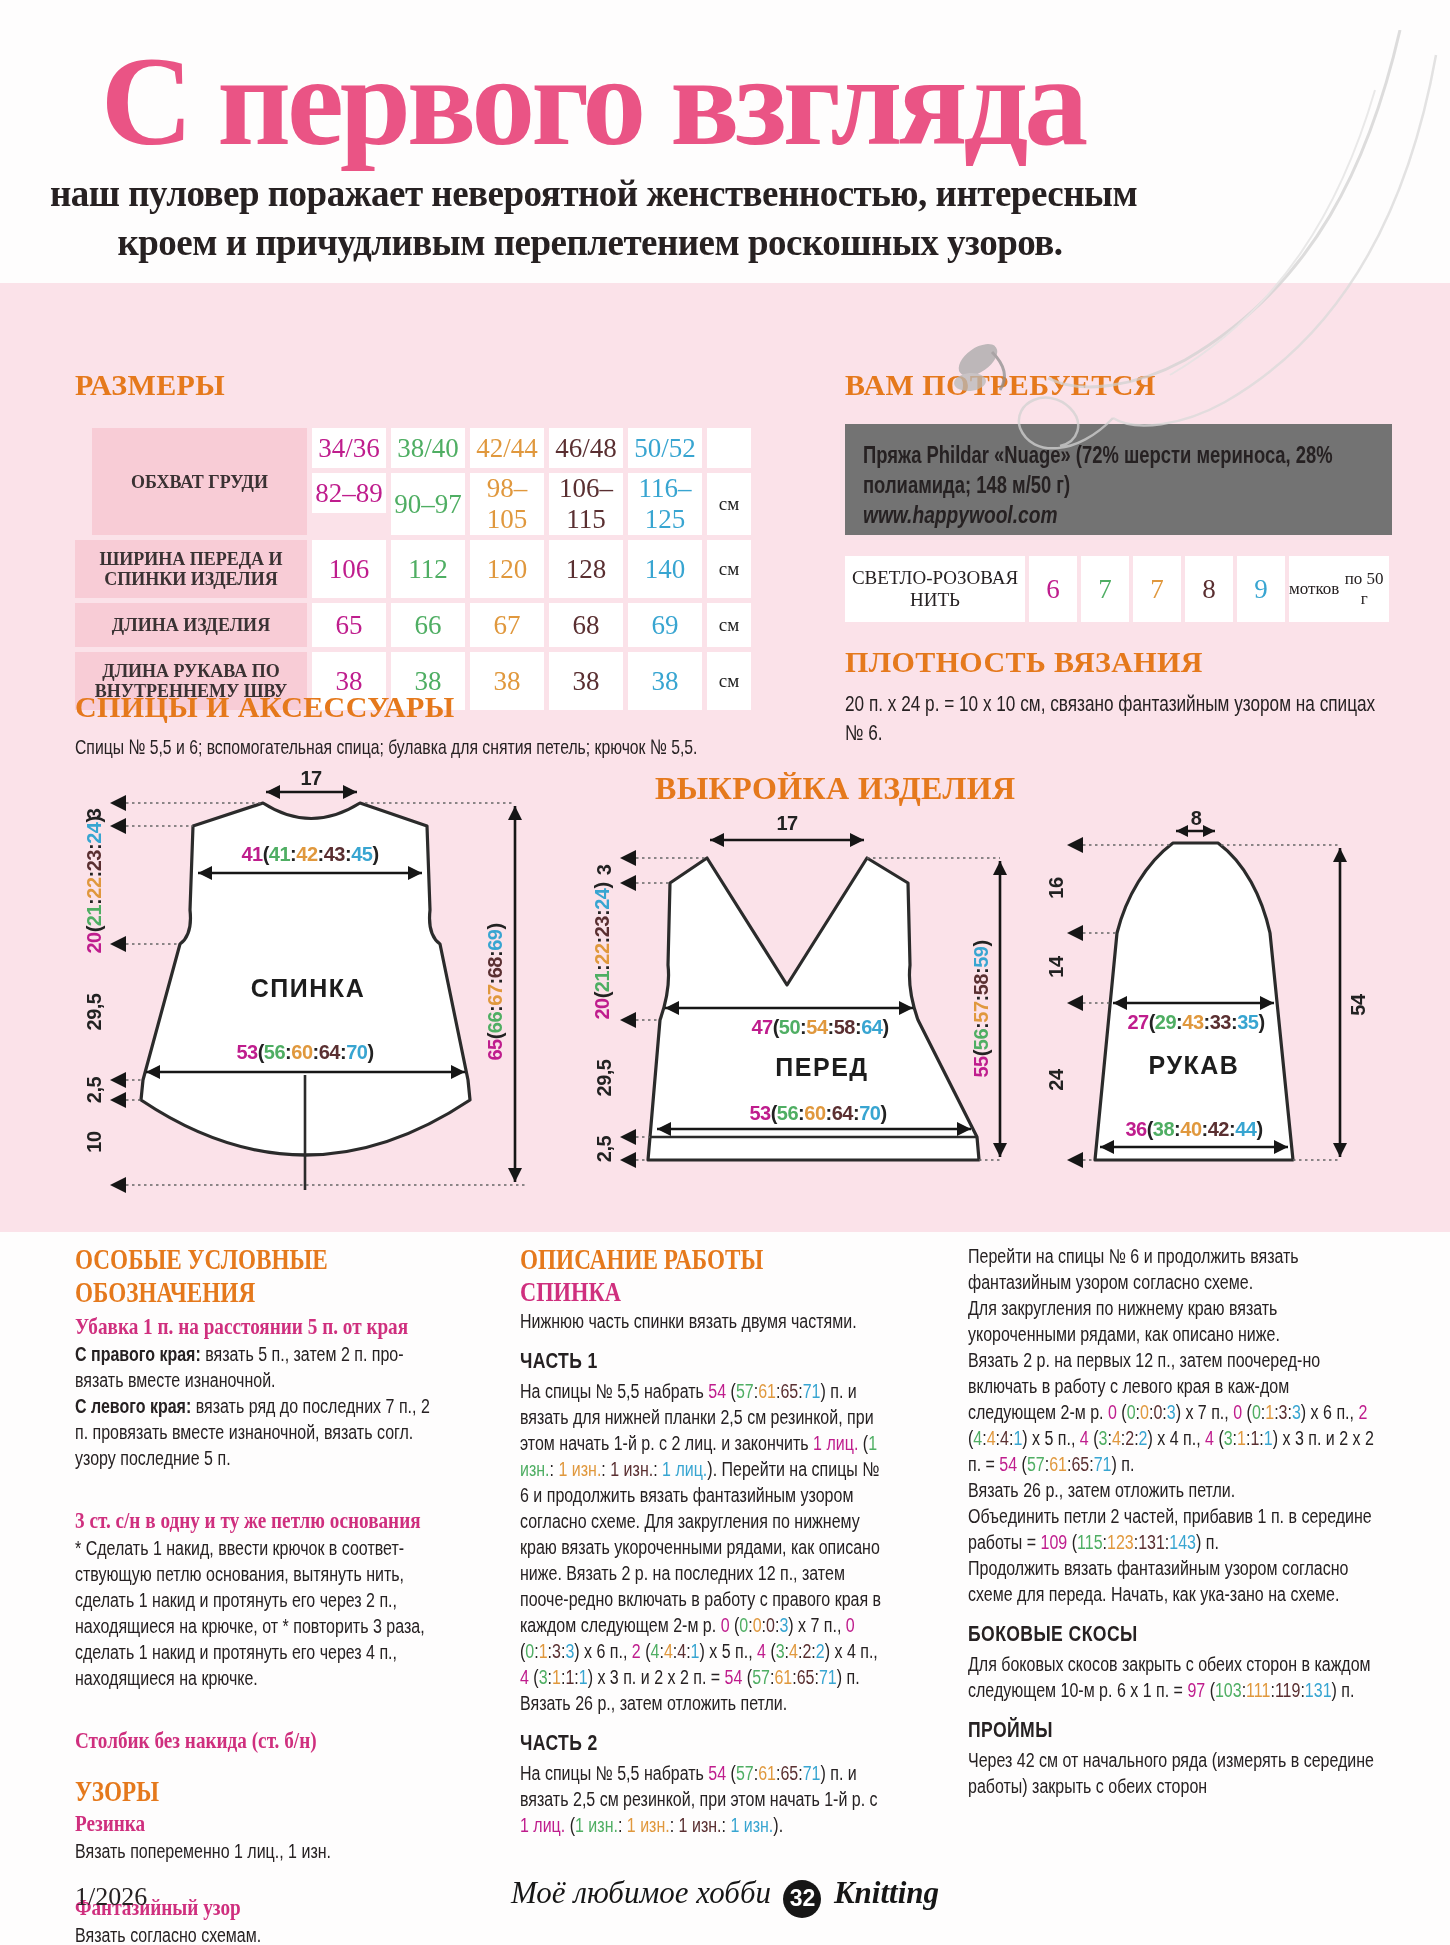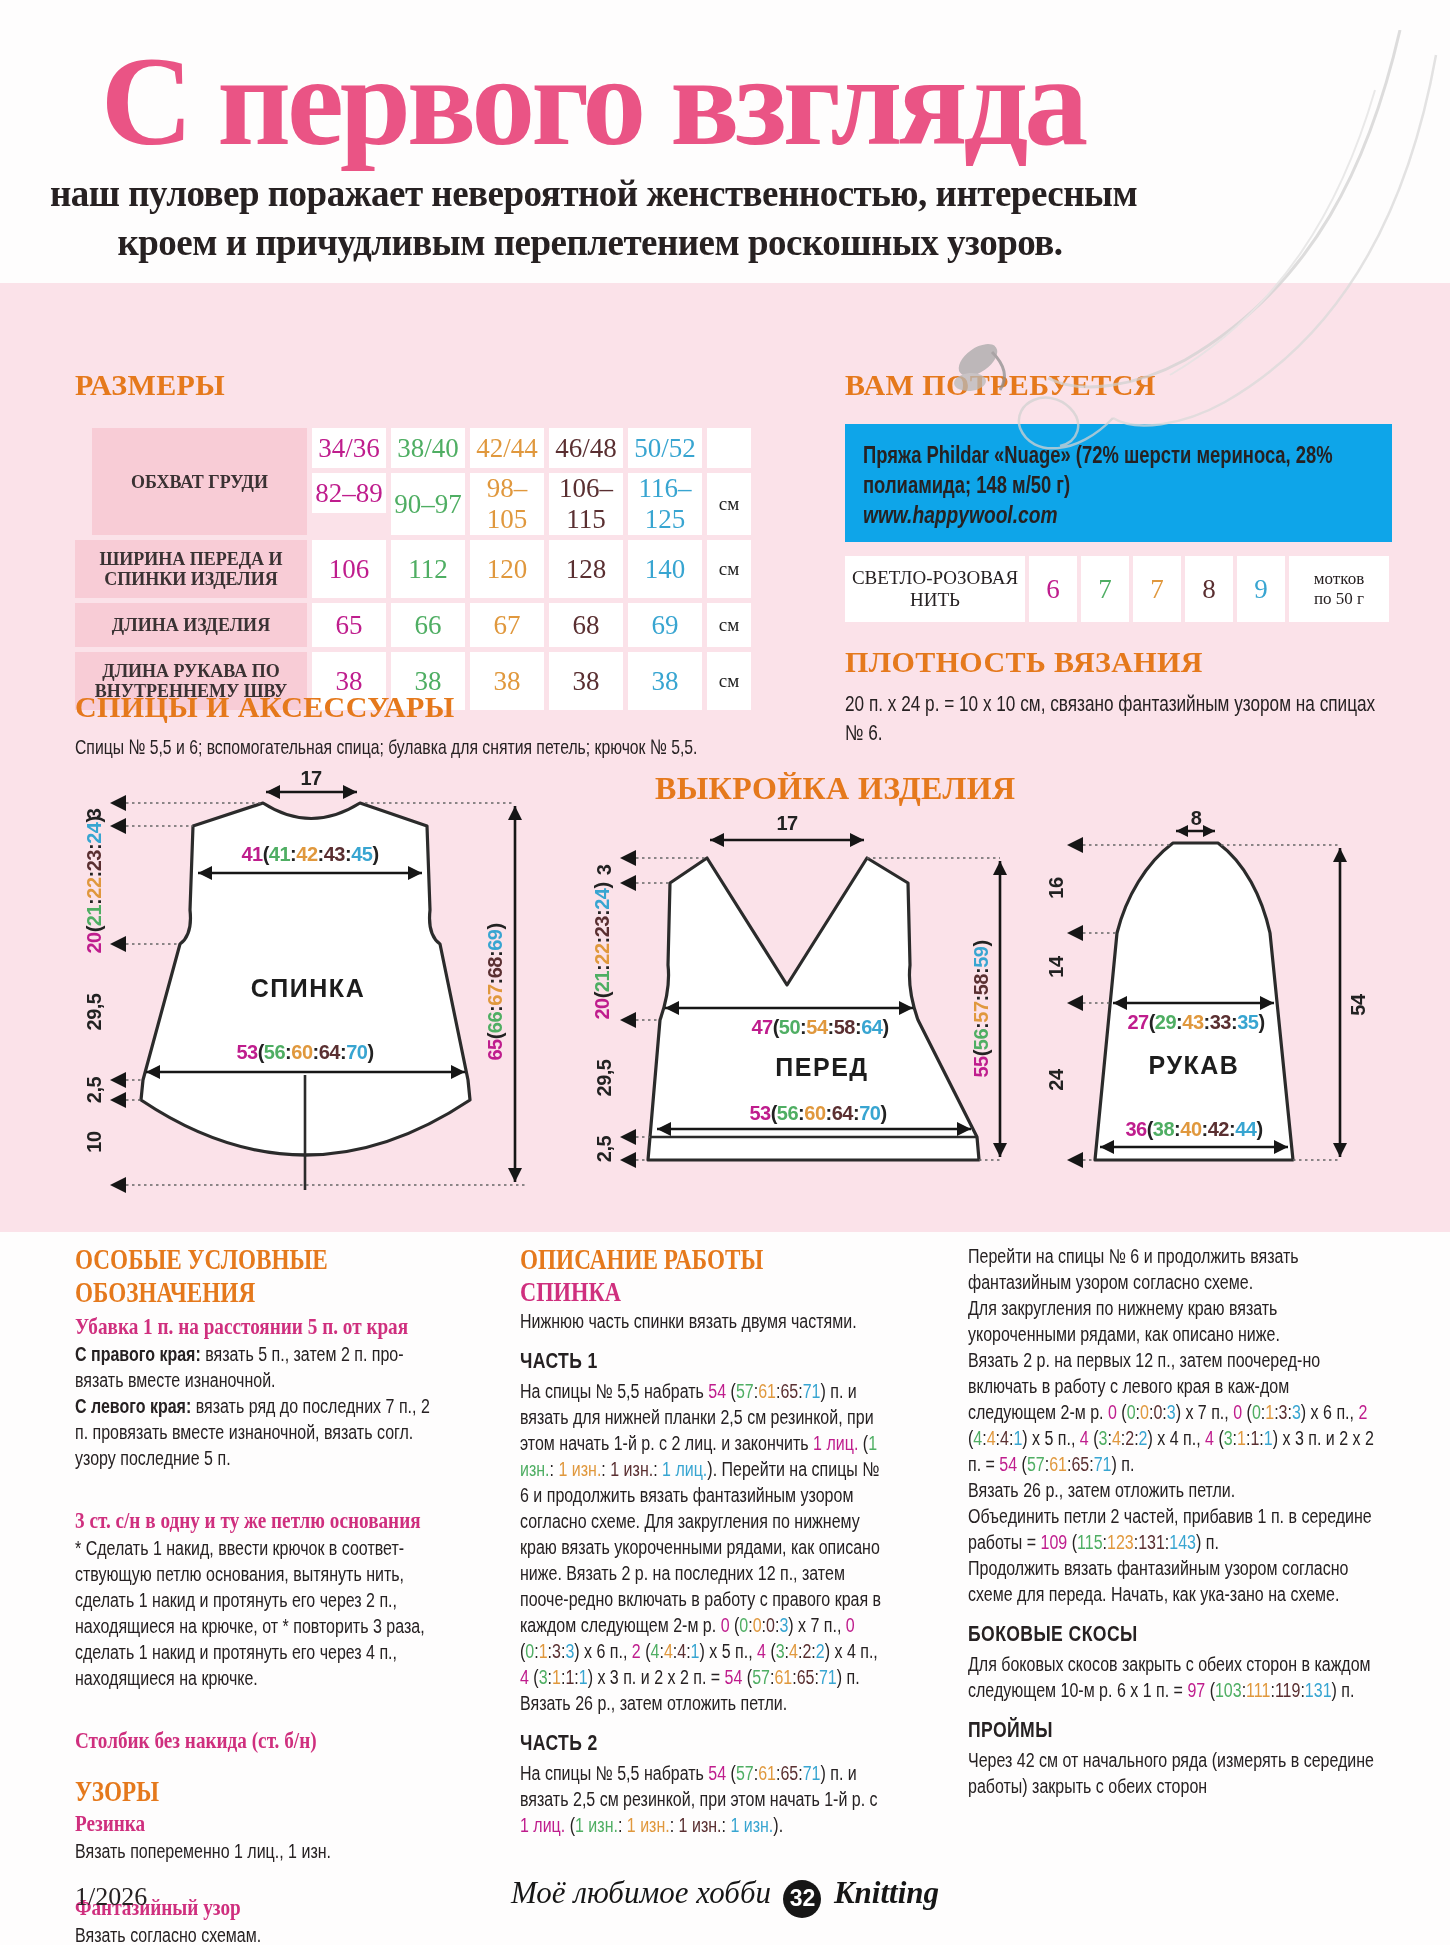--- a/index.html
+++ b/index.html
@@ -16,21 +16,21 @@
   
   .s1{color:#bf1d8d;}.s2{color:#4fae63;}.s3{color:#e0983d;}.s4{color:#5a2f31;}.s5{color:#38a5d1;}
   .b{font-weight:700;}
   
   .grid{display:grid;gap:5px;}
   .cell{background:#fff;display:flex;align-items:center;justify-content:center;text-align:center;}
   .cell.lab{background:#f8ccd6;font-family:"Liberation Serif",serif;font-weight:700;font-size:18px;
             line-height:20px;color:#3a3233;padding:2px 6px;}
   .cell.num{font-family:"Liberation Serif",serif;font-size:27px;}
   .cell.unit{font-family:"Liberation Serif",serif;font-size:19px;color:#222;}
-  .yarnbox{position:absolute;background:#0ea5e9;padding:16px 18px 12px 18px;}
+  .yarnbox{position:absolute;background:#737373;padding:16px 18px 5px 18px;}
   .condense{transform:scaleX(0.8);transform-origin:0 0;}
   .condense75{transform:scaleX(0.75);transform-origin:0 0;}
   .body-txt{font-size:20px;line-height:26px;letter-spacing:0;}
   
   .col{position:absolute;font-size:20px;line-height:26px;}
   .col p{margin:0 0 0 0;}.gap20{height:20px;}.gap26{height:26px;}
   .part-head{font-weight:700;font-size:22px;letter-spacing:.5px;margin:14px 0 4px 0;}
   .sub-pink{font-family:"Liberation Serif",serif;font-weight:700;font-size:24px;color:#cf2f7e;margin:10px 0 2px 0;}
   .colhead{font-family:"Liberation Serif",serif;font-weight:700;font-size:29px;line-height:33px;color:#e5791c;}
   .colhead-pink{font-family:"Liberation Serif",serif;font-weight:700;font-size:28px;line-height:32px;color:#cf2f7e;}
@@ -134,21 +134,21 @@
   <div class="abs grid" style="left:845px;top:556px;grid-template-columns:180px repeat(5,48px) 100px;gap:4px;">
     <div class="cell" style="height:66px;flex-direction:column;">
       <div class="unit" style="font-family:'Liberation Serif',serif;font-size:19px;">СВЕТЛО-РОЗОВАЯ</div>
       <div class="unit" style="font-family:'Liberation Serif',serif;font-size:19px;">НИТЬ</div>
     </div>
     <div class="cell num s1">6</div>
     <div class="cell num s2">7</div>
     <div class="cell num s3">7</div>
     <div class="cell num s4">8</div>
     <div class="cell num s5">9</div>
-    <div class="cell" style="flex-direction:column;">
+    <div class="cell" style="flex-direction:row;">
       <div style="font-family:'Liberation Serif',serif;font-size:17px;">мотков</div>
       <div style="font-family:'Liberation Serif',serif;font-size:17px;">по 50 г</div>
     </div>
   </div>
 
   <div class="abs h-orange" style="left:845px;top:645px;font-size:30px;">ПЛОТНОСТЬ ВЯЗАНИЯ</div>
   <div class="abs condense body-txt" style="left:845px;top:690px;width:670px;font-size:21.5px;line-height:29px;">20 п. х 24 р. = 10 х 10 см, связано фантазийным узором на спицах № 6.</div>
 
   <div class="abs h-orange" style="left:75px;top:690px;font-size:30px;">СПИЦЫ И АКСЕССУАРЫ</div>
   <div class="abs condense75" style="left:75px;top:733px;width:850px;font-size:21px;line-height:27px;">Спицы № 5,5 и 6; вспомогательная спица; булавка для снятия петель; крючок № 5,5.</div>

